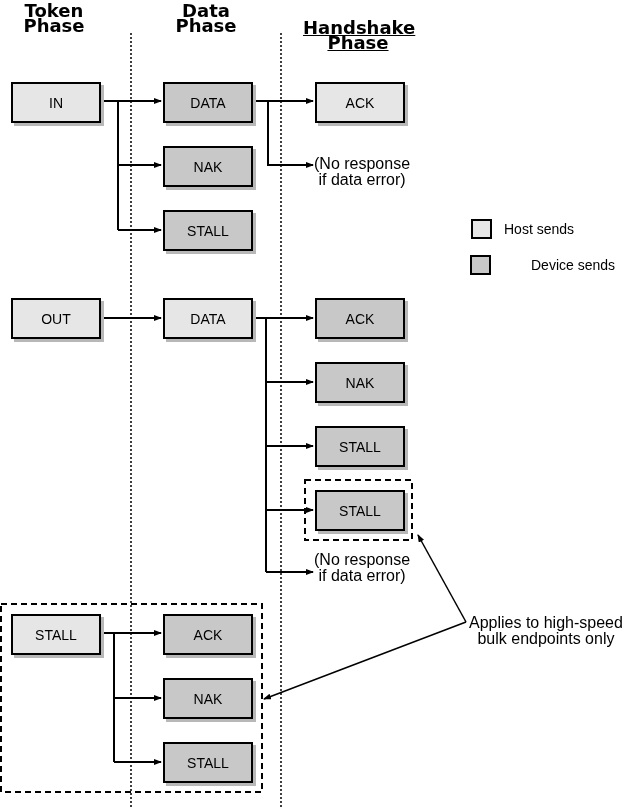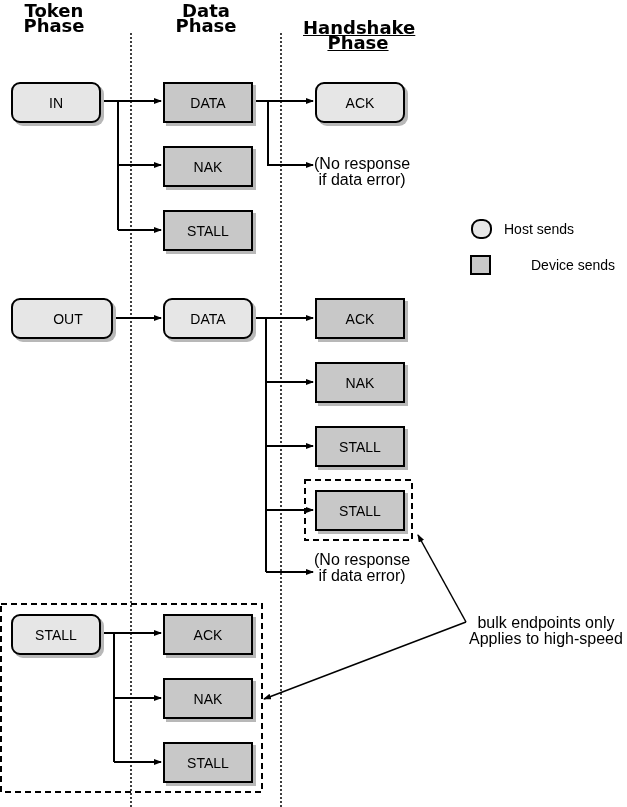--- a/index.html
+++ b/index.html
@@ -4,21 +4,21 @@
 <style>
   html, body { margin: 0; padding: 0; background: #ffffff; }
   body { width: 627px; height: 807px; position: relative; overflow: hidden;
          font-family: "Liberation Sans", sans-serif; color: #000; }
   svg { position: absolute; left: 0; top: 0; }
   .hdr { position: absolute; font-family: "DejaVu Sans", sans-serif; font-weight: bold;
          font-size: 18px; line-height: 15px; text-align: center; width: 110px; }
   .box { position: absolute; width: 86px; height: 37px; border: 2px solid #000;
          box-shadow: 3px 3px 0 #b8b8b8; display: flex; align-items: center;
          justify-content: center; font-size: 14px; }
-  .host { background: #e6e6e6; border-radius: 9px; }
+  .host { background: #e6e6e6; }
   .dev  { background: #c8c8c8; }
   .note { position: absolute; font-size: 16px; line-height: 16px; text-align: center; }
   .legend-item { position: absolute; display: flex; align-items: center; font-size: 14px; }
   .swatch { width: 17px; height: 16px; border: 2px solid #000; margin-right: 12px; }
 </style>
 </head>
 <body>
 
 <svg width="627" height="807">
   <defs>
@@ -97,21 +97,21 @@
 
 <div class="legend-item" style="left:471px; top:219px;">
   <div class="swatch host"></div>
   <span>Host sends</span>
 </div>
 <div class="legend-item" style="left:470px; top:255px;gap:28px;">
   <div class="swatch dev"></div>
   <span>Device sends</span>
 </div>
 
-<div class="box host" style="left:11px; top:298px;padding-left:12px;">
+<div class="box host" style="left:11px; top:298px;">
     <span>OUT</span>
   </div>
 <div class="box host" style="left:163px; top:298px;">
     <span>DATA</span>
   </div>
 <div class="box dev" style="left:315px; top:298px;">
     <span>ACK</span>
   </div>
 <div class="box dev" style="left:315px; top:362px;">
     <span>NAK</span>
@@ -121,22 +121,22 @@
   </div>
 <div class="box dev" style="left:315px; top:490px;">
     <span>STALL</span>
   </div>
 <div class="note" style="left:314px; top:552px;">
   <div>(No response</div>
   <div>if data error)</div>
 </div>
 
 <div class="note" style="left:469px; top:615px;">
+  <div>Applies to high-speed</div>
   <div>bulk endpoints only</div>
-  <div>Applies to high-speed</div>
 </div>
 
 <div class="box host" style="left:11px; top:614px;">
     <span>STALL</span>
   </div>
 <div class="box dev" style="left:163px; top:614px;">
     <span>ACK</span>
   </div>
 <div class="box dev" style="left:163px; top:678px;">
     <span>NAK</span>

